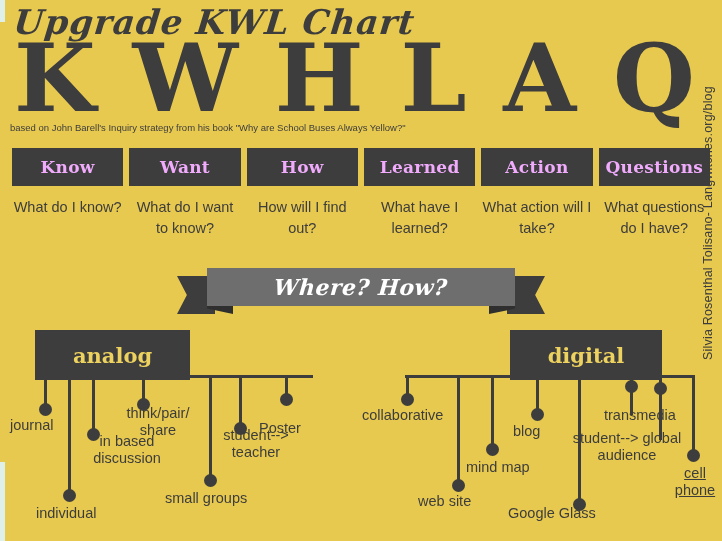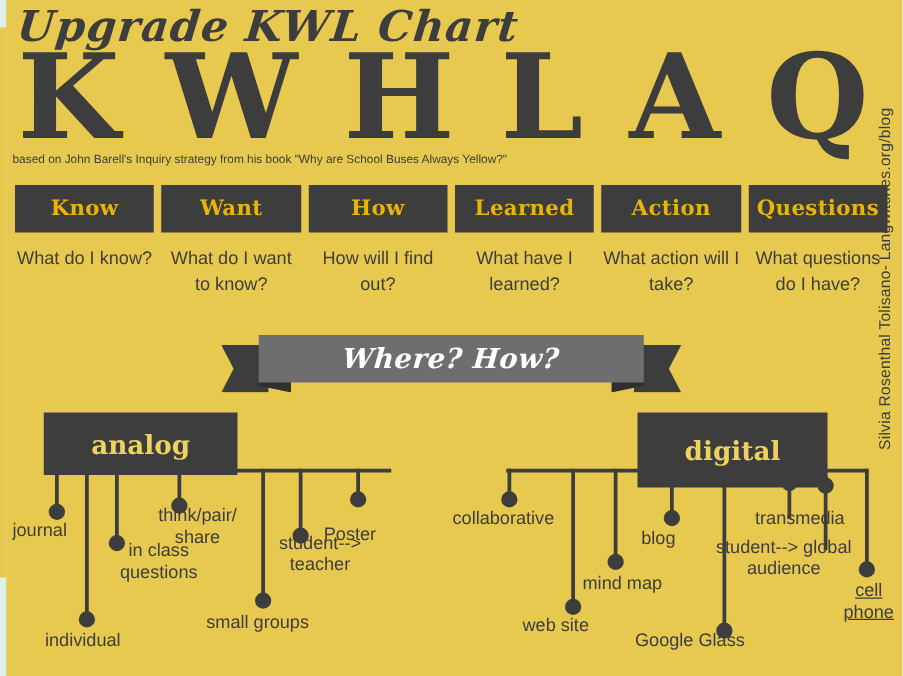--- a/index.html
+++ b/index.html
@@ -103,21 +103,21 @@
     background: #3d3d3d;
     height: 38px;
     display: flex;
     align-items: center;
     justify-content: center;
   }
   .col-box-label {
     font-family: "DejaVu Serif", serif;
     font-weight: bold;
     font-size: 17px;
-    color: #eab308;
+    color: #f0abfc;
     letter-spacing: 0.3px;
   }
   .col-desc {
     margin-top: 11px;
     text-align: center;
     font-size: 14.5px;
     line-height: 1.45;
     color: #3d3d3d;
     font-family: "Liberation Sans", sans-serif;
   }
@@ -257,39 +257,39 @@
     <div class="stem" style="left:44px; top:55px; height:27px;"></div>
     <div class="dot" style="left:39px; top:78px;"></div>
     <div class="leaf-label" style="left:10px; top:92px;">journal</div>
 
     <div class="stem" style="left:68px; top:55px; height:113px;"></div>
     <div class="dot" style="left:63px; top:164px;"></div>
     <div class="leaf-label" style="left:36px; top:180px;">individual</div>
 
     <div class="stem" style="left:92px; top:55px; height:52px;"></div>
     <div class="dot" style="left:87px; top:103px;"></div>
-    <div class="leaf-label wrap" style="left:84px; top:108px; width:86px;">in class questions</div>
+    <div class="leaf-label wrap" style="left:84px; top:108px; width:86px;">in based discussion</div>
 
     <div class="stem" style="left:142px; top:55px; height:22px;"></div>
     <div class="dot" style="left:137px; top:73px;"></div>
     <div class="leaf-label wrap" style="left:120px; top:80px; width:76px;">think/pair/ share</div>
 
     <div class="stem" style="left:209px; top:50px; height:103px;"></div>
     <div class="dot" style="left:204px; top:149px;"></div>
     <div class="leaf-label" style="left:165px; top:165px;">small groups</div>
 
     <div class="stem" style="left:239px; top:50px; height:51px;"></div>
     <div class="dot" style="left:234px; top:97px;"></div>
     <div class="leaf-label wrap" style="left:213px; top:102px; width:86px;">student--&gt; teacher</div>
 
     <div class="stem" style="left:285px; top:50px; height:22px;"></div>
     <div class="dot" style="left:280px; top:68px;"></div>
     <div class="leaf-label" style="left:259px; top:95px;">Poster</div>
 
-    <div class="node-box" style="left:510px; top:5px; width:152px; height:60px;">
+    <div class="node-box" style="left:510px; top:5px; width:152px; height:50px;">
       <div class="node-label">digital</div>
     </div>
     <div class="hline" style="left:405px; top:50px; width:107px;"></div>
     <div class="hline" style="left:660px; top:50px; width:34px;"></div>
 
     <div class="stem" style="left:406px; top:50px; height:22px;"></div>
     <div class="dot" style="left:401px; top:68px;"></div>
     <div class="leaf-label" style="left:362px; top:82px;">collaborative</div>
 
     <div class="stem" style="left:457px; top:50px; height:108px;"></div>

